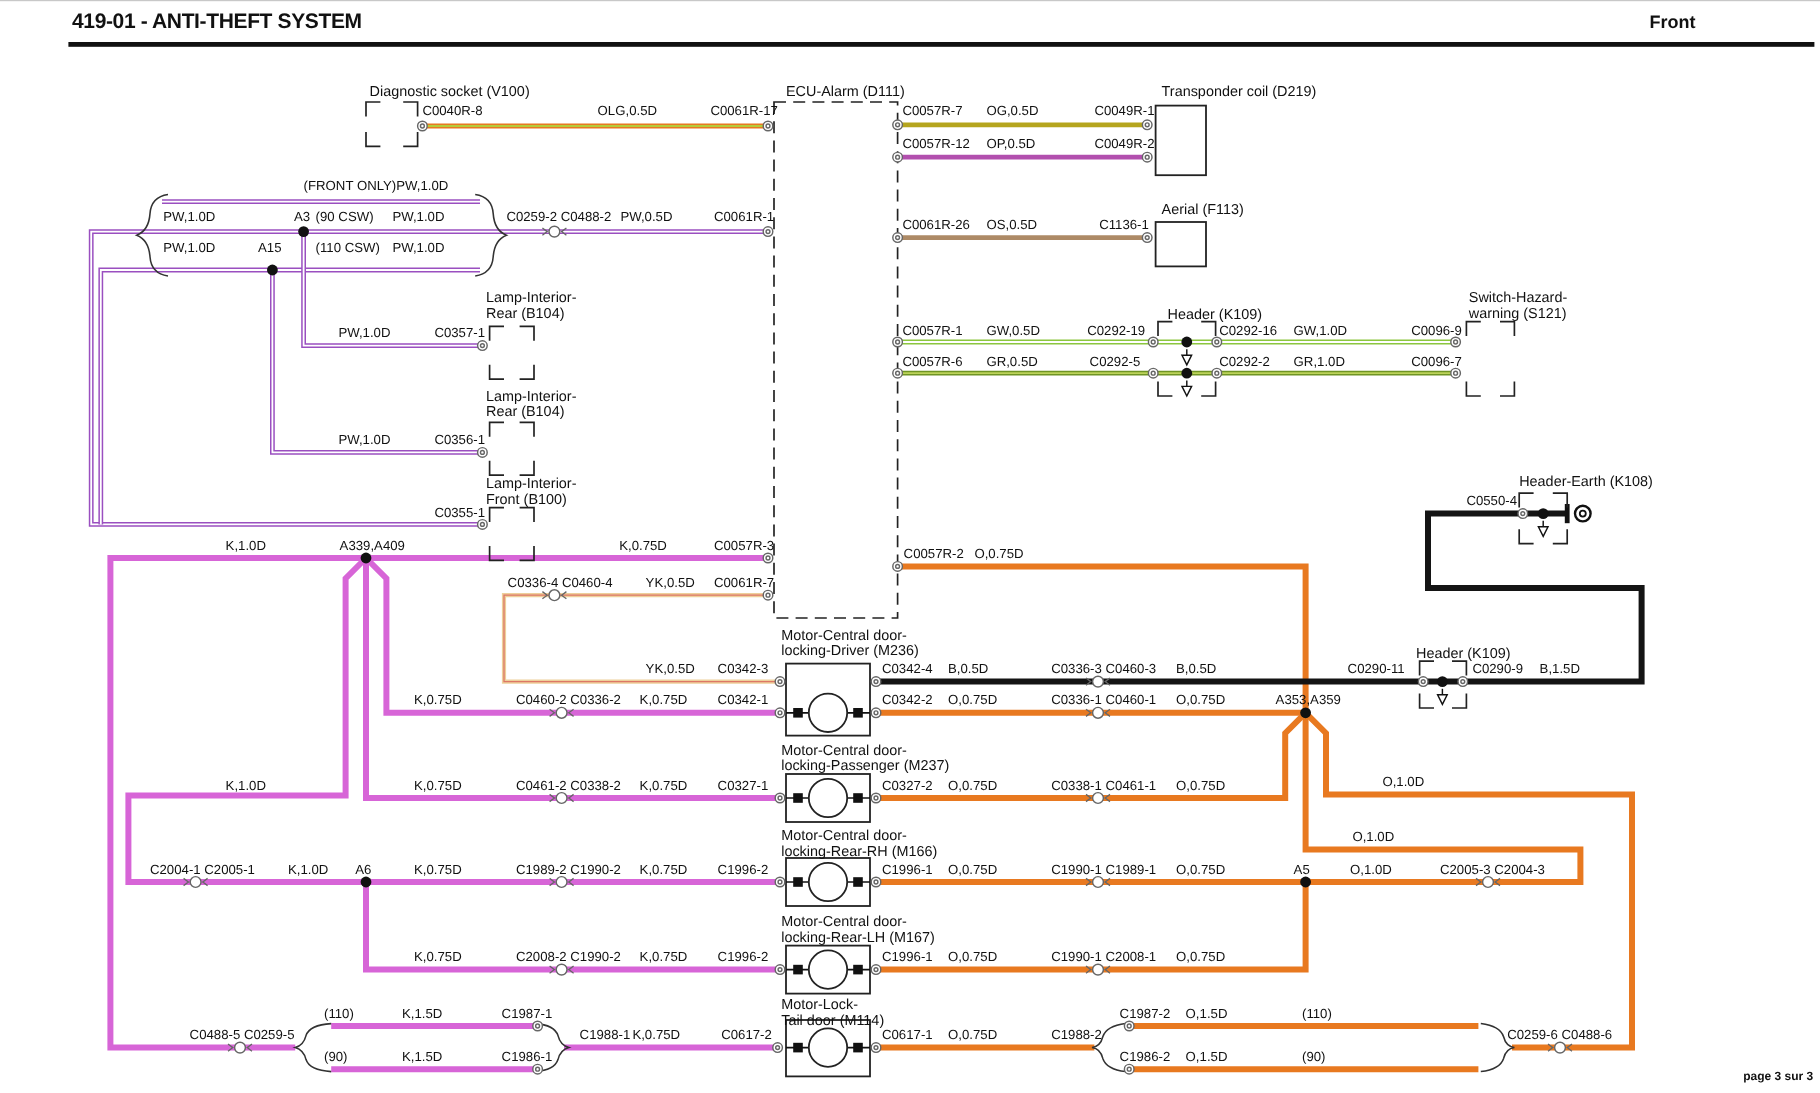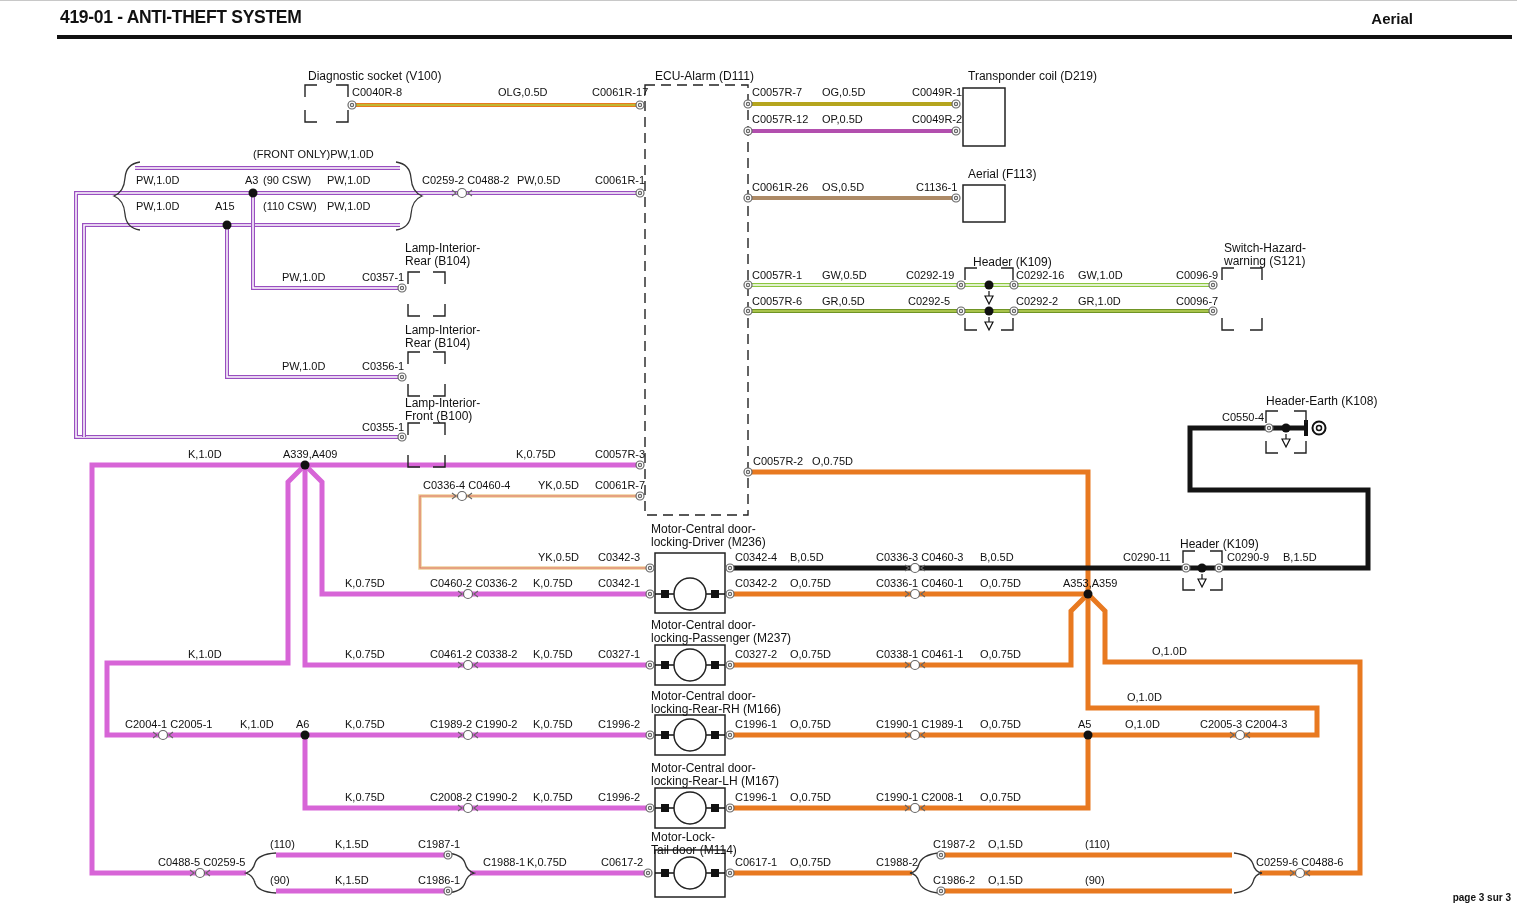--- a/index.html
+++ b/index.html
@@ -37,21 +37,21 @@
   .w-yk{stroke:var(--wire_yk);stroke-width:3.5;fill:none;}
   .w-ykc{stroke:#dd7766;stroke-width:1.1;fill:none;}
   .mline{stroke:#111;stroke-width:1.4;}
 </style>
 </head>
 <body>
 
 <div id="page">
   <div id="topline"></div>
   <div id="title">419-01 - ANTI-THEFT SYSTEM</div>
-  <div id="status">Aerial</div>
+  <div id="status">Front</div>
   <div id="rule"></div>
 
   <svg width="1517" height="911" viewBox="0 0 1517 911">
 
     <g>
       <path class="w-pw" d="M135 168 H400"></path>
         <path class="w-pwc" d="M135 168 H400"></path>
       <path class="w-pw" d="M640 193 H76 V437 H402"></path>
         <path class="w-pwc" d="M640 193 H76 V437 H402"></path>
       <path class="w-pw" d="M400 225 H84 V437"></path>

